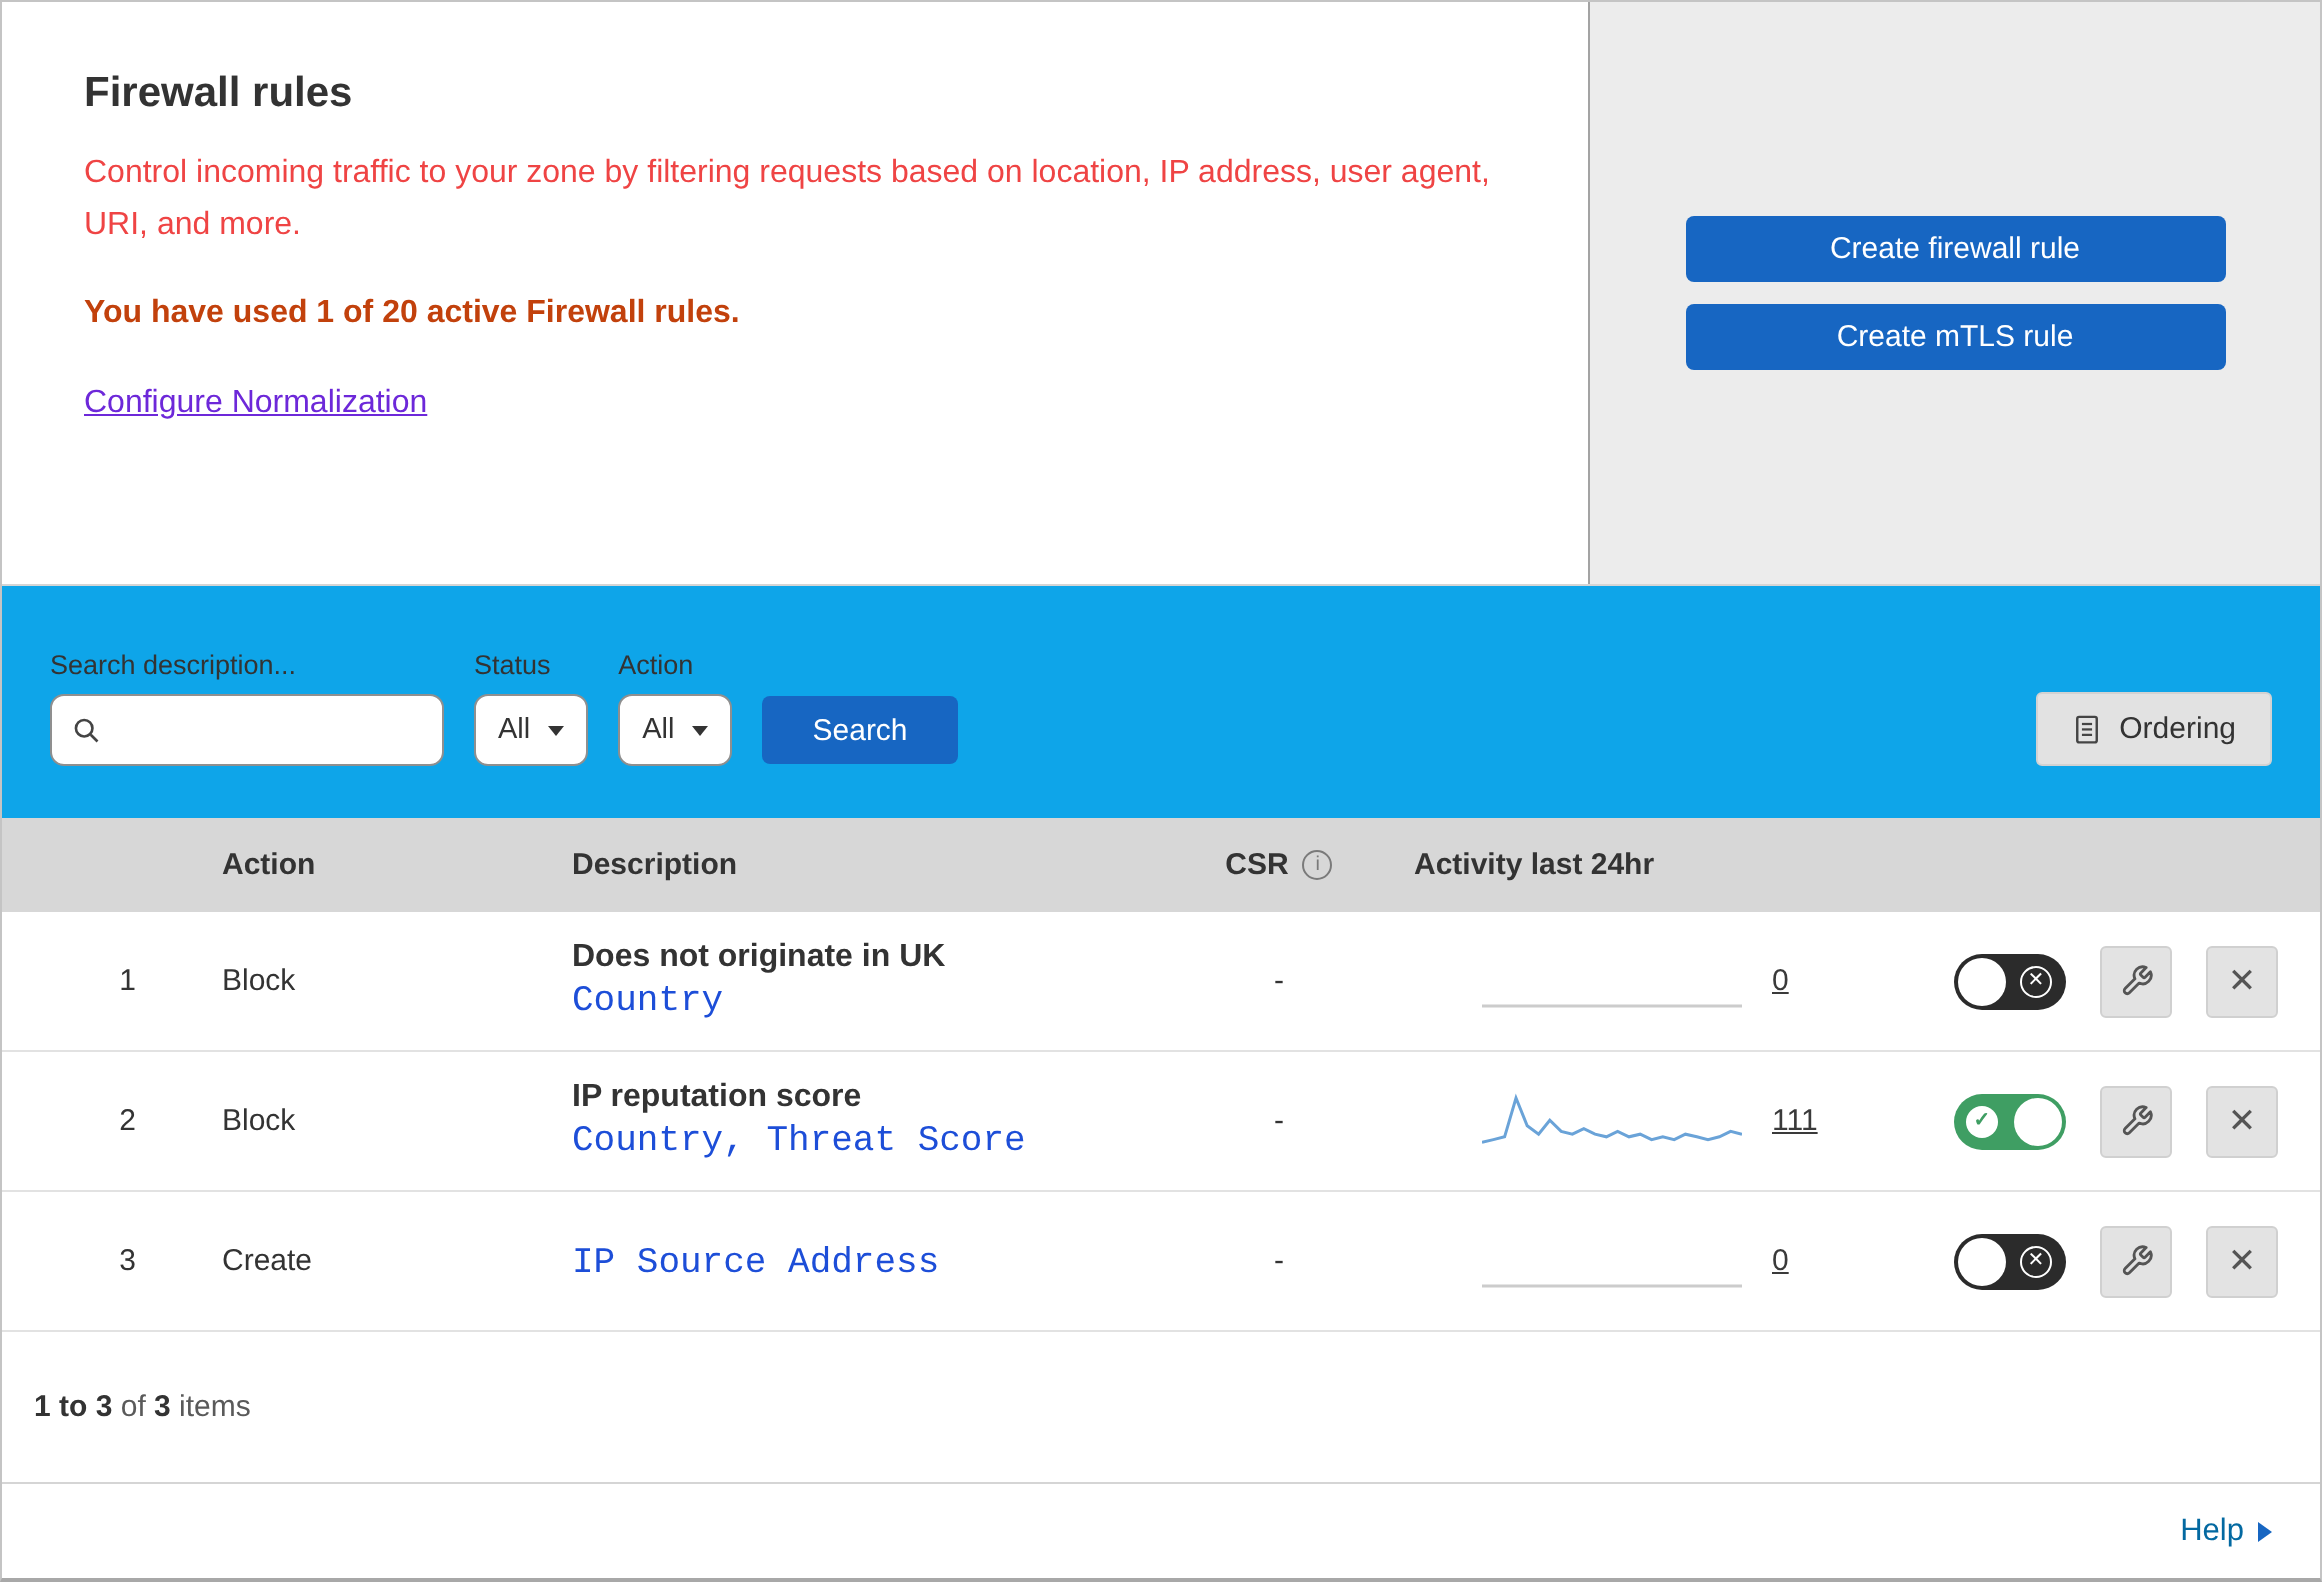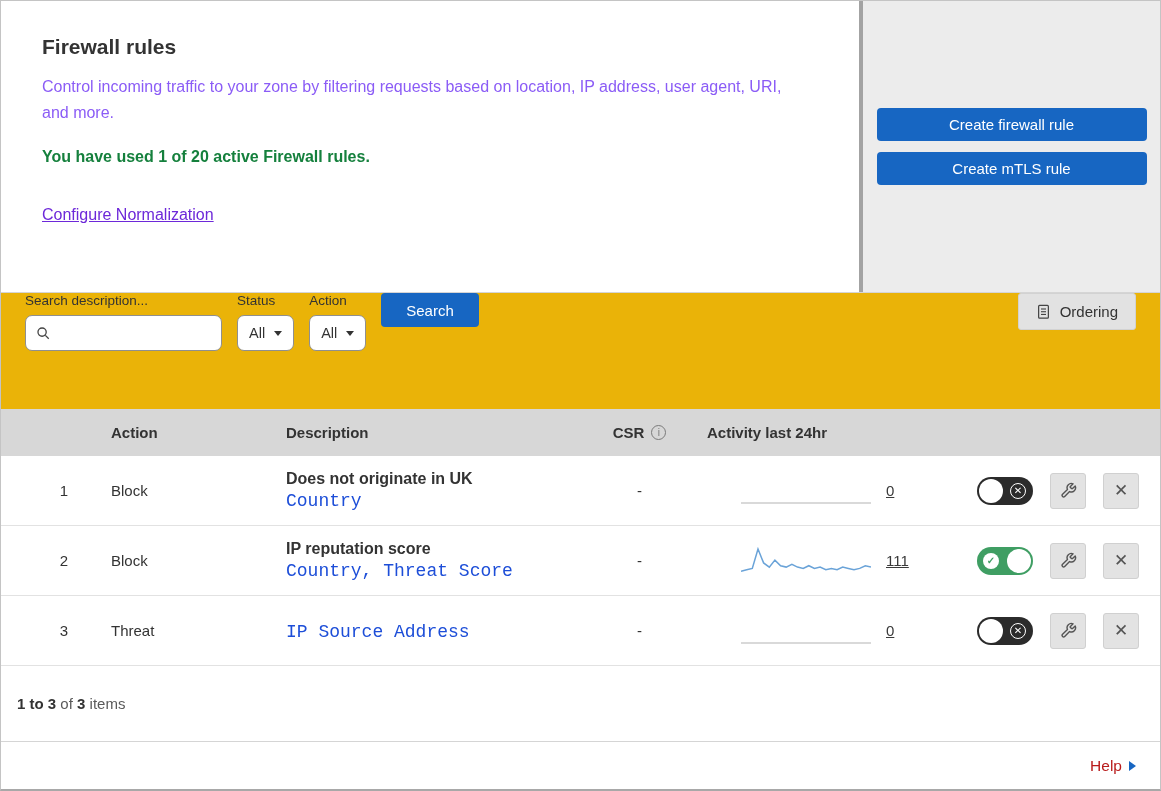--- a/index.html
+++ b/index.html
@@ -16,39 +16,39 @@
     border-bottom: 2px solid #a8a8a8;
     display: flex;
     flex-direction: column;
     background: #fff;
   }
 
   
   .hdr { display: flex; height: 292px; border-bottom: 1px solid #d5d5d5; flex: 0 0 auto; }
   .hdr-left { flex: 1; padding: 34px 44px 0 41px; }
   .title { font-size: 21px; font-weight: 600; margin: 0 0 15px 0; color: #333; }
-  .desc { font-size: 16px; color: #8b5cf6; line-height: 1.62; max-width: 740px; margin: 0 0 22px 0; }
-  .usage { font-size: 16px; font-weight: 700; color: #15803d; margin: 0 0 40px 0; }
+  .desc { font-size: 16px; color: #ef4444; line-height: 1.62; max-width: 740px; margin: 0 0 22px 0; }
+  .usage { font-size: 16px; font-weight: 700; color: #c2410c; margin: 0 0 27px 0; }
   .norm { font-size: 16px; color: #4a4a4a; margin: 0 0 9px 0; }
   .norm .bold { font-weight: 700; color: #333; }
   a.link { color: #6d28d9; text-decoration: underline; font-size: 16px; cursor: pointer; }
 
   .hdr-right {
-    width: 301px; background: #ececec; border-left: 4px solid #a3a3a3;
+    width: 366px; background: #ececec; border-left: 1px solid #a3a3a3;
     display: flex; flex-direction: column; align-items: center; justify-content: center; gap: 11px;
   }
   .btn-primary {
     width: 270px; height: 33px; background: #1766c2; color: #fff; border: none;
     border-radius: 4px; font-size: 15px; font-family: inherit; cursor: pointer;
   }
 
   
   .filters {
-    height: 116px; flex: 0 0 auto; display: flex; 
-    padding: 0 24px 26px 24px; gap: 15px; background: #eab308;
+    height: 116px; flex: 0 0 auto; display: flex; align-items: flex-end;
+    padding: 0 24px 26px 24px; gap: 15px; background: #0ea5e9;
   }
   .fgroup { display: flex; flex-direction: column; gap: 7px; }
   .flabel { font-size: 13.5px; color: #333; }
   .search-box {
     width: 197px; height: 36px; border: 1px solid #8f8f8f; border-radius: 7px;
     display: flex; align-items: center; padding: 0 10px; background: #fff;
   }
   .search-box input { border: none; outline: none; flex: 1; min-width: 0; font-size: 14px; font-family: inherit; margin-left: 7px; }
   .select {
     height: 36px; border: 1px solid #8f8f8f; border-radius: 7px; background: #fff;
@@ -118,21 +118,21 @@
   }
 
   
   .tfoot {
     height: 76px; flex: 0 0 auto; border-bottom: 1px solid #d5d5d5;
     display: flex; align-items: center; padding: 0 16px; font-size: 15px; color: #5a5a5a;
   }
   .tfoot span { white-space: pre; }
   .tfoot .bold { font-weight: 700; color: #333; }
   .helpbar { flex: 1; display: flex; align-items: center; justify-content: flex-end; padding: 0 24px; }
-  a.help-link { color: #b91c1c; font-size: 15.5px; text-decoration: none; display: flex; align-items: center; cursor: pointer; }
+  a.help-link { color: #0369a1; font-size: 15.5px; text-decoration: none; display: flex; align-items: center; cursor: pointer; }
   .play-icon {
     width: 0; height: 0; display: inline-block; margin-left: 7px;
     border-left: 7px solid #1766c2; border-top: 5px solid transparent; border-bottom: 5px solid transparent;
   }
 </style>
 </head>
 <body>
 
 <div class="page">
 
@@ -267,21 +267,21 @@
         </span>
       </button>
       <button class="icon-btn">
           <span>✕</span>
         </button>
     </div>
   </div>
 
   <div class="trow">
     <div class="c-index">3</div>
-    <div class="c-action">Threat</div>
+    <div class="c-action">Create</div>
     <div class="c-desc">
       <div class="desc-sub">IP Source Address</div>
     </div>
     <div class="c-csr">-</div>
     <div class="c-activity">
       <span class="spark">
           <svg width="130" height="34">
             <line x1="0" y1="29" x2="130" y2="29" stroke="#cccccc" stroke-width="1.5"></line>
           </svg>
         </span>

